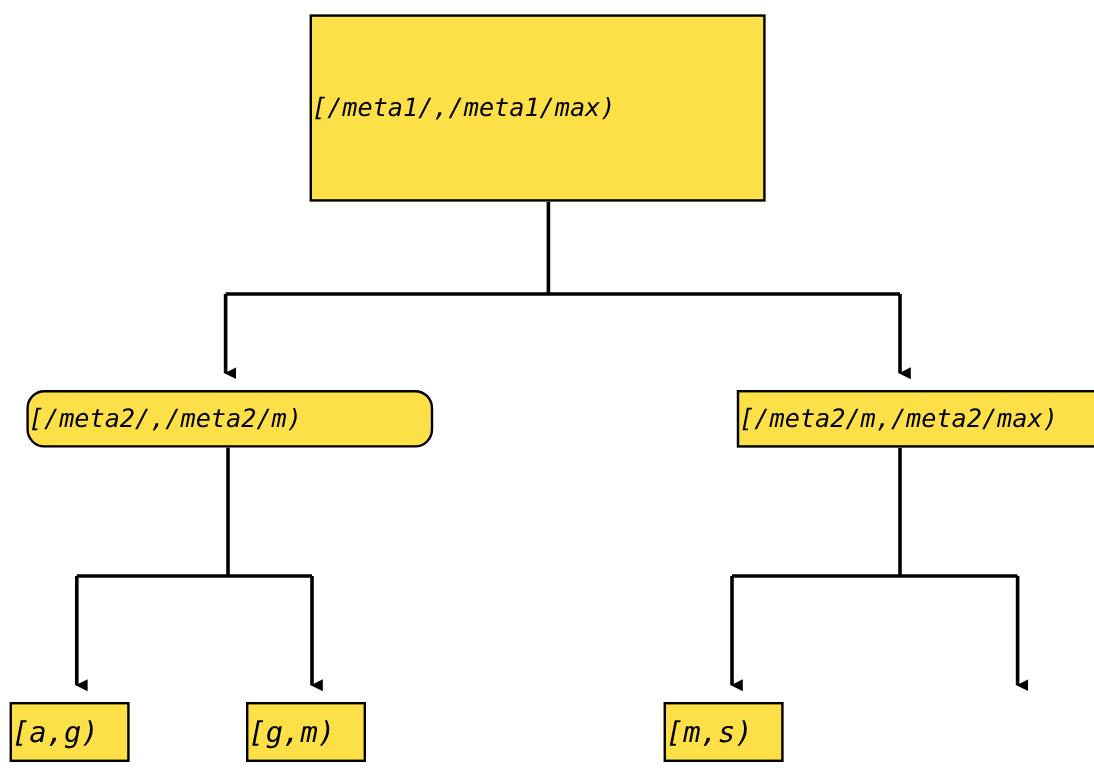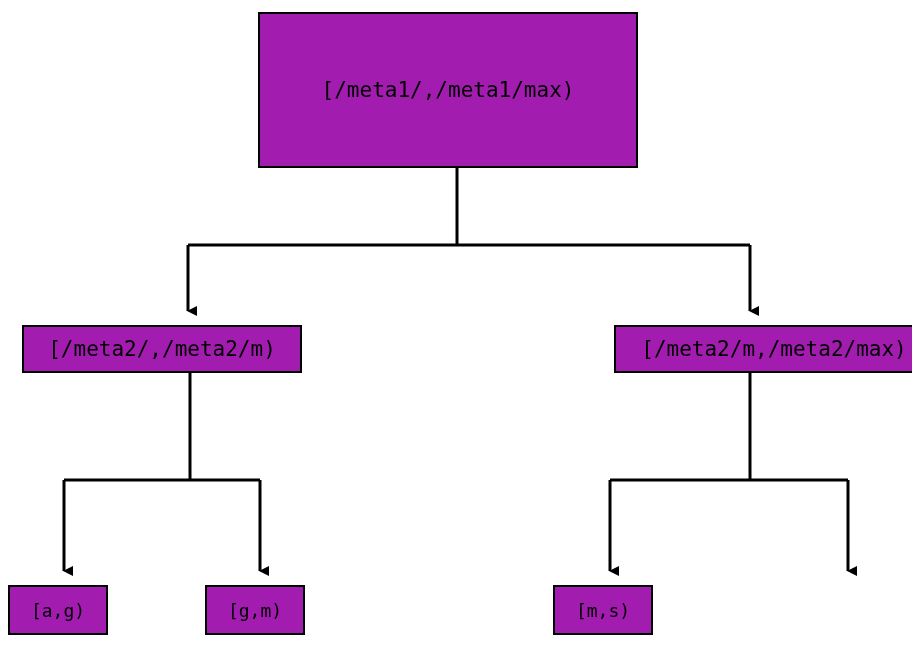--- a/index.html
+++ b/index.html
@@ -22,26 +22,26 @@
     position: absolute;
     left: 0;
     top: 0;
     width: 912px;
     height: 652px;
     pointer-events: none;
   }
   .node {
     position: absolute;
     box-sizing: border-box;
-    background: #a21caf;
+    background: #fde047;
     border: 2px solid #000000;
     display: flex;
     align-items: center;
-    justify-content: center;
     text-align: center;
+    font-style: italic;
   }
   .node-label {
     font-family: "DejaVu Sans Mono", "Liberation Mono", monospace;
     color: #000000;
     white-space: pre;
     letter-spacing: 0px;
   }
 
   
   #node-root {
@@ -49,39 +49,40 @@
     top: 12px;
     width: 380px;
     height: 156px;
   }
   #node-root .node-label { font-size: 21px; }
 
   
   #node-mid-left {
     left: 22px;
     top: 325px;
-    width: 280px;
+    width: 339px;
     height: 48px;
+    border-radius: 15px;
   }
   #node-mid-right {
     left: 582px;
     top: 325px;
     width: 320px;
     height: 48px;
     margin-left: 32px;
   }
   #node-mid-left .node-label,
   #node-mid-right .node-label { font-size: 21px; }
 
   
   .leaf {
     top: 585px;
     height: 50px;
   }
-  .leaf .node-label { font-size: 18px; }
+  .leaf .node-label { font-size: 24px; }
   #node-leaf-ag { left: 8px;   width: 100px; }
   #node-leaf-gm { left: 205px; width: 100px; }
   #node-leaf-ms { left: 553px; width: 100px; }
   #node-leaf-smax { left: 778px; width: 124px; }
 </style>
 </head>
 <body>
 
 <div id="diagram-root">
 

